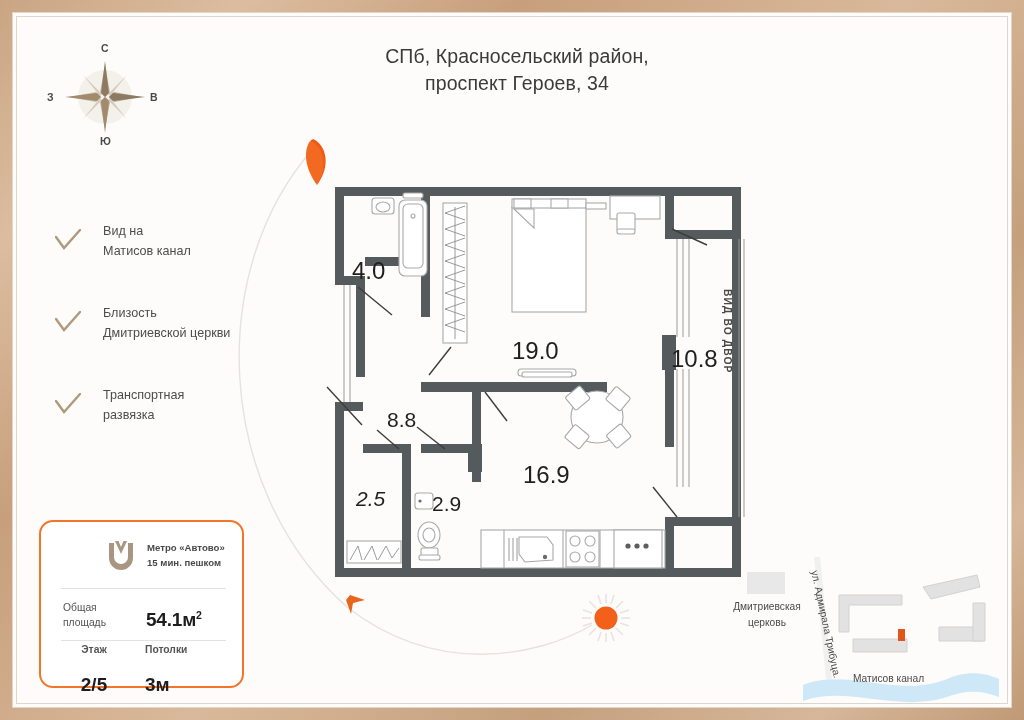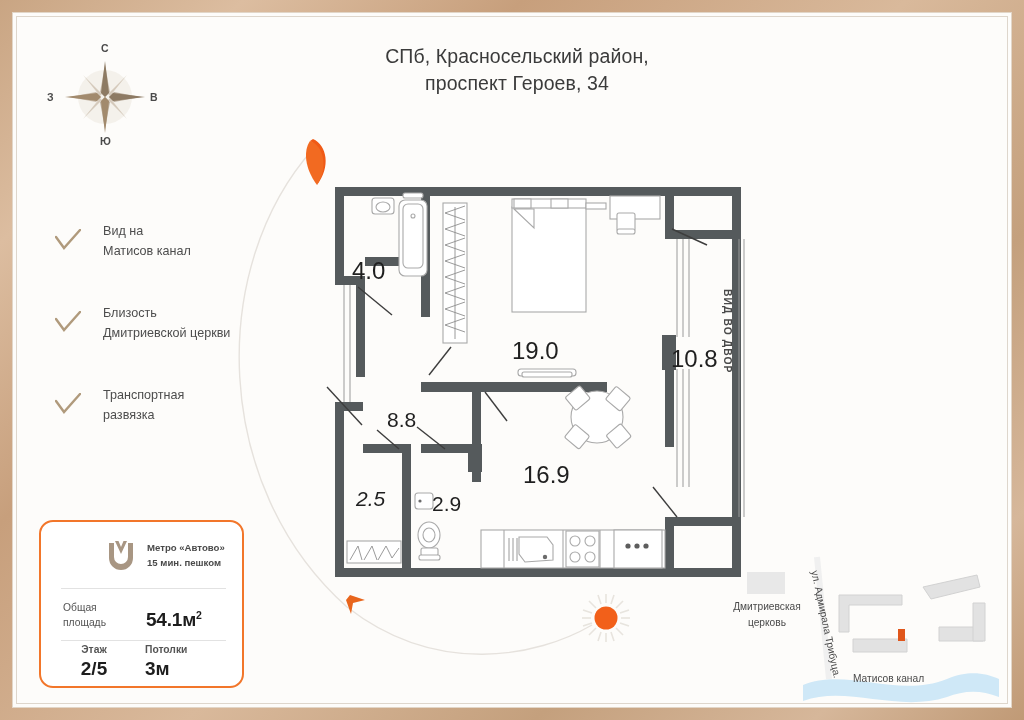--- a/index.html
+++ b/index.html
@@ -63,21 +63,21 @@
   .metro .mt{position:absolute;left:92px;top:2px;font-size:9.6px;line-height:15px;color:#4a4a4a;font-weight:bold;}
   .hr{position:absolute;left:20px;width:165px;height:1px;background:#e2e2e2;}
   .row-area{position:absolute;left:0;top:72px;width:205px;height:46px;}
   .row-area .lab{position:absolute;left:22px;top:6px;width:78px;font-size:10.3px;line-height:15px;color:#545454;font-weight:normal;}
   .row-area .val{position:absolute;left:105px;top:7px;font-size:19px;font-weight:bold;color:#1d1d1d;letter-spacing:-.2px;margin-top:8px;}
   .row-area .val sup{font-size:10.5px;vertical-align:super;}
   .row-bot{position:absolute;left:0;top:122px;width:205px;height:46px;padding-left:20px;}
   .cellL{position:absolute;left:14px;top:0;width:78px;text-align:center;}
   .cellR{position:absolute;left:104px;top:0;width:86px;text-align:left;}
   .cellL .k,.cellR .k{font-size:10.3px;color:#545454;font-weight:bold;}
-  .cellL .v,.cellR .v{font-size:19px;font-weight:bold;color:#1d1d1d;margin-top:3px;}
+  .cellL .v,.cellR .v{font-size:19px;font-weight:bold;color:#1d1d1d;margin-top:19px;}
 
   
   .plan{position:absolute;left:0;top:0;width:992px;height:688px;}
   .roomnum{position:absolute;color:#1f1f1f;font-weight:normal;}
 
   .courtlabel{
     position:absolute;left:716px;top:272px;
     font-size:10.3px;font-weight:bold;color:#4a4a4a;letter-spacing:1.1px;
     transform:rotate(90deg);transform-origin:left top;white-space:nowrap;
   }

